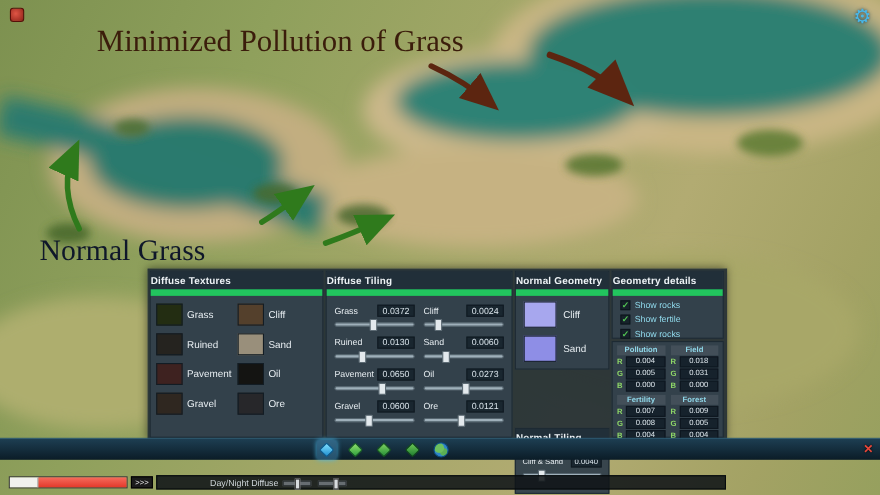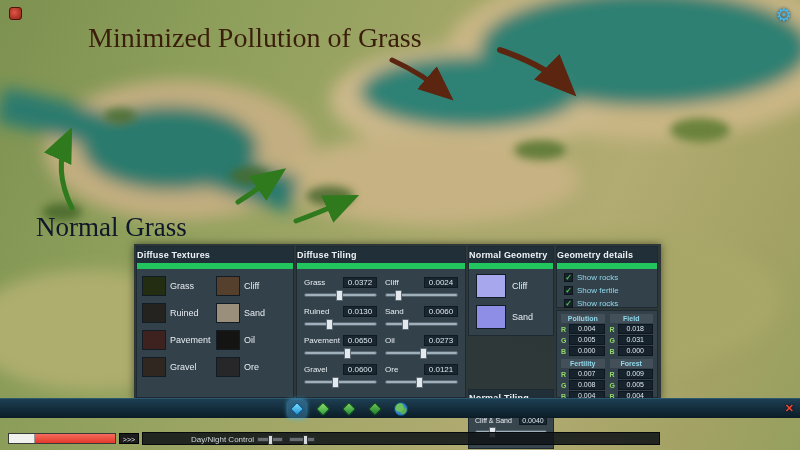--- a/index.html
+++ b/index.html
@@ -416,21 +416,21 @@
     </div>
     <span id="close-x">✕</span>
   </div>
 
   <div id="red-bar">
     <span class="seg-white"></span>
     <span class="seg-red"></span>
   </div>
   <div id="ff-btn">&gt;&gt;&gt;</div>
   <div id="dn-bar">
-    <span id="dn-label">Day/Night Control</span>
+    <span id="dn-label">Day/Night Diffuse</span>
     <span class="mini-track" id="dn-t1">
         <span class="mini-thumb" style="left:40%"></span>
       </span>
     <span class="mini-track" id="dn-t2">
         <span class="mini-thumb" style="left:55%"></span>
       </span>
   </div>
 
 </div>
 

